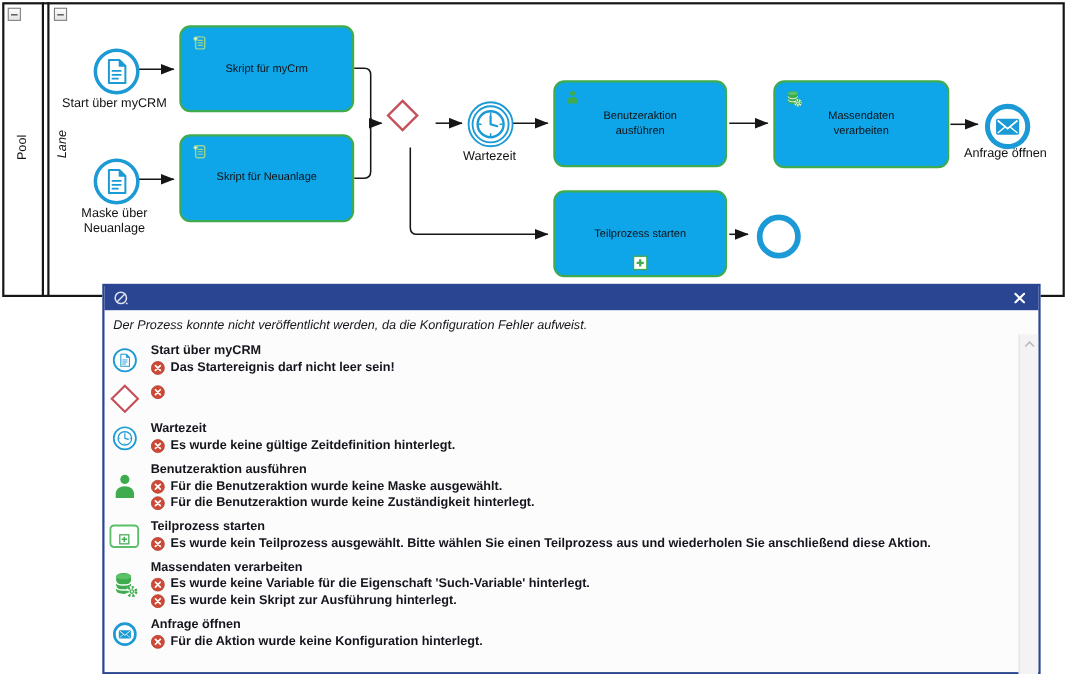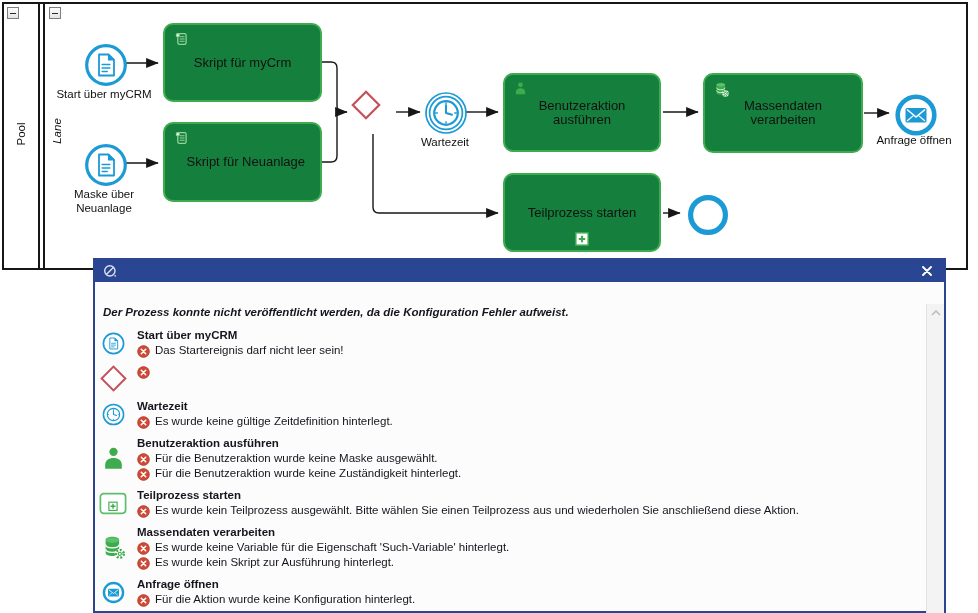--- a/index.html
+++ b/index.html
@@ -9,42 +9,42 @@
   
   .diagram{position:absolute;left:0;top:0;width:978px;height:280px;}
   .pool{position:absolute;left:2px;top:2px;width:966px;height:268px;border:2px solid #161616;box-sizing:border-box;background:#fff;}
   .vline{position:absolute;top:2px;height:268px;width:2px;background:#161616;}
   .collapse-box{position:absolute;width:12px;height:12px;border:1px solid #7d7d7d;
     background:linear-gradient(#fdfdfd,#e4e4e4);box-sizing:border-box;display:flex;align-items:center;justify-content:center;}
   .collapse-box::after{content:"";width:6px;height:1px;background:#2a2a2a;}
   .rot-label{position:absolute;transform:rotate(-90deg);transform-origin:center;font-size:11.5px;white-space:nowrap;}
   .svg-layer{position:absolute;left:0;top:0;width:978px;height:280px;}
 
-  .task{position:absolute;border:2px solid #3EAC4E;border-radius:10px;background:#15803d;box-sizing:border-box;
-        display:flex;align-items:center;justify-content:center;text-align:center;font-size:13px;line-height:14px;}
+  .task{position:absolute;border:2px solid #3EAC4E;border-radius:10px;background:#0ea5e9;box-sizing:border-box;
+        display:flex;align-items:center;justify-content:center;text-align:center;font-size:10px;line-height:14px;}
   .task .tlabel{max-width:112px;}
   .task .corner-ico{position:absolute;left:8px;top:6px;}
   .task .bottom-ico{position:absolute;left:50%;bottom:4px;transform:translateX(-50%);}
   .node-label{position:absolute;text-align:center;font-size:11.5px;line-height:14px;}
   .nowrap{white-space:nowrap;}
 
   
   .dialog{position:absolute;left:93px;top:258px;width:853px;height:355px;box-sizing:border-box;
           border:2px solid #2A4591;background:#FCFCFC;}
   .titlebar{height:22px;background:#2A4591;display:flex;align-items:center;position:relative;padding:0 6px;}
   .titlebar .ttl{position:absolute;left:0;right:0;text-align:center;color:#fff;font-size:12.5px;}
   .titlebar .tico{margin-left:2px;display:flex;}
   .close-btn{position:absolute;right:10px;top:4px;width:14px;height:14px;display:flex;align-items:center;justify-content:center;cursor:pointer;}
   .dlg-body{position:relative;height:329px;padding:6px 30px 0 4px;overflow:hidden;font-size:11.5px;}
-  .intro{font-style:italic;margin:18px 0 10px 4px;color:#15151d;font-weight:bold;}
+  .intro{font-style:italic;margin:2px 0 10px 4px;color:#15151d;}
   .sec{display:flex;margin-bottom:7px;}
   .sec-ico{width:28px;min-width:28px;margin-right:10px;display:flex;align-items:center;justify-content:center;}
   .sec-main{flex:1;}
   .sec-title{font-weight:bold;line-height:15px;color:#15151d;}
-  .err{display:flex;align-items:flex-end;line-height:15px;color:#15151d;}
+  .err{display:flex;align-items:flex-start;line-height:15px;color:#15151d;font-weight:bold;}
   .err svg{margin:1px 5px 0 0;flex:none;}
   .scrollbar{position:absolute;right:0;top:22px;bottom:0;width:17px;background:#F3F3F3;border-left:1px solid #E2E2E2;}
   .scroll-up{height:17px;display:flex;align-items:center;justify-content:center;}
 </style>
 </head>
 <body>
 
 <svg width="0" height="0" style="position:absolute" aria-hidden="true">
   <defs>
     <marker id="arr" markerWidth="9" markerHeight="7" refX="8.5" refY="3.5" orient="auto">

